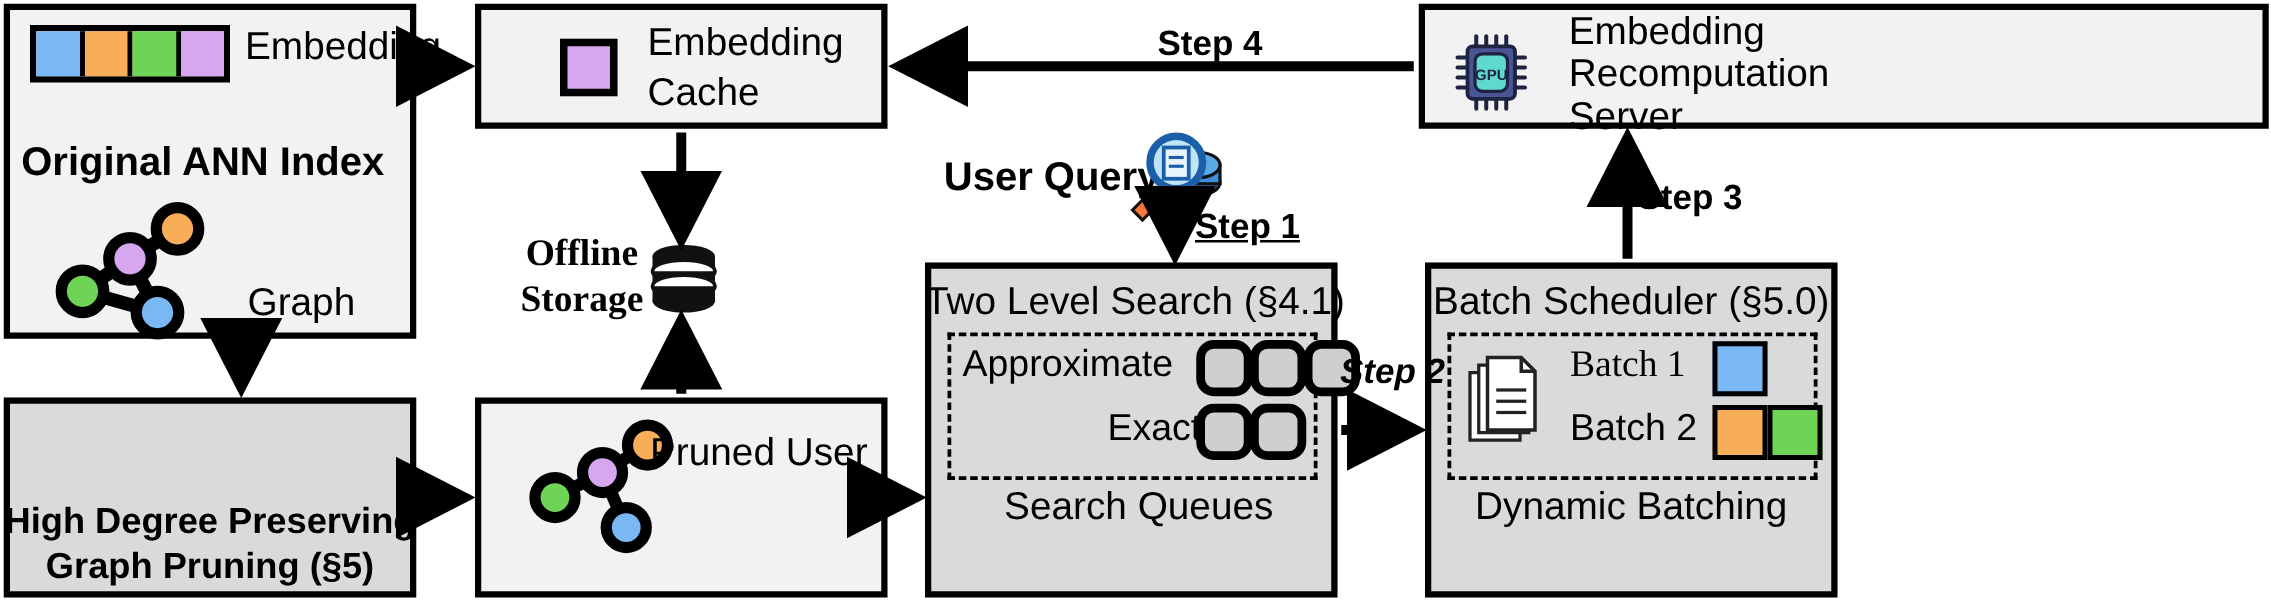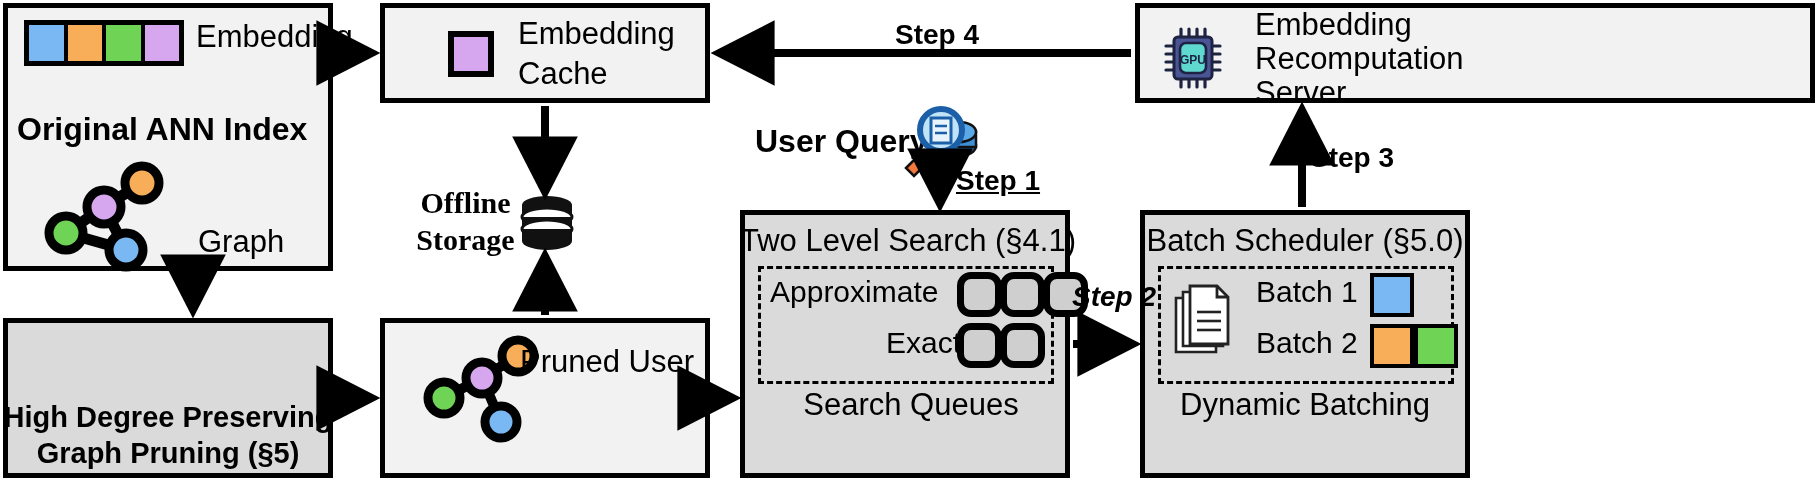--- a/index.html
+++ b/index.html
@@ -116,21 +116,21 @@
 <div class="dashed" style="left:1158px;top:266px;width:296px;height:118px;"></div>
 <svg style="left:1173px;top:284px;" width="62" height="76" viewBox="0 0 62 76">
   <path d="M3 14 h30 l10 10 v44 h-40 z" fill="#fff" stroke="#222" stroke-width="2.6"></path>
   <path d="M10 8 h30 l10 10 v44 h-40 z" fill="#fff" stroke="#222" stroke-width="2.6"></path>
   <path d="M17 2 h27 l11 11 v47 h-38 z" fill="#fff" stroke="#222" stroke-width="2.8"></path>
   <path d="M44 2 v11 h11" fill="none" stroke="#222" stroke-width="2.8"></path>
   <line x1="24" y1="28" x2="48" y2="28" stroke="#222" stroke-width="2.6"></line>
   <line x1="24" y1="37" x2="48" y2="37" stroke="#222" stroke-width="2.6"></line>
   <line x1="24" y1="46" x2="48" y2="46" stroke="#222" stroke-width="2.6"></line>
 </svg>
-<div class="lbl" style="left:1256px;top:275px;font-size:30px;">Batch 1</div>
+<div class="lbl" style="left:1256px;top:275px;font-size:30px;font-family:Liberation Serif, serif;">Batch 1</div>
 <div class="swatch" style="left:1370px;top:273px;width:44px;height:44px;background:#79b8f3;"></div>
 <div class="lbl" style="left:1256px;top:326px;font-size:30px;">Batch 2</div>
 <div class="swatch" style="left:1370px;top:324px;width:44px;height:44px;background:#f8ad58;"></div>
 <div class="swatch" style="left:1414px;top:324px;width:44px;height:44px;background:#6fd456;"></div>
 <div class="lbl ctr" style="left:1140px;top:388px;width:330px;font-size:31px;">Dynamic Batching</div>
 
 <div class="box" style="left:1135px;top:3px;width:680px;height:100px;">
 </div>
 <svg style="left:1163px;top:27px;" width="66" height="62" viewBox="0 0 66 62">
   <g stroke="#1d2340" stroke-width="3.2" stroke-linecap="round">
@@ -203,13 +203,13 @@
   </g>
 
   <g>
     <line x1="1131" y1="53" x2="725" y2="53" stroke="#000" stroke-width="8" marker-end="url(#ah)"></line>
   </g>
 </svg>
 
 <div class="lbl bold" style="left:956px;top:165px;font-size:28px;text-decoration:underline;">Step 1</div>
 <div class="lbl bold" style="left:1072px;top:281px;font-size:28px;font-style:italic;">Step 2</div>
 <div class="lbl bold" style="left:1310px;top:142px;font-size:28px;text-align:center;">Step 3</div>
-<div class="lbl bold" style="left:895px;top:19px;font-size:28px;">Step 4</div>
+<div class="lbl bold" style="left:926px;top:19px;font-size:28px;">Step 4</div>
 
 </body></html>

